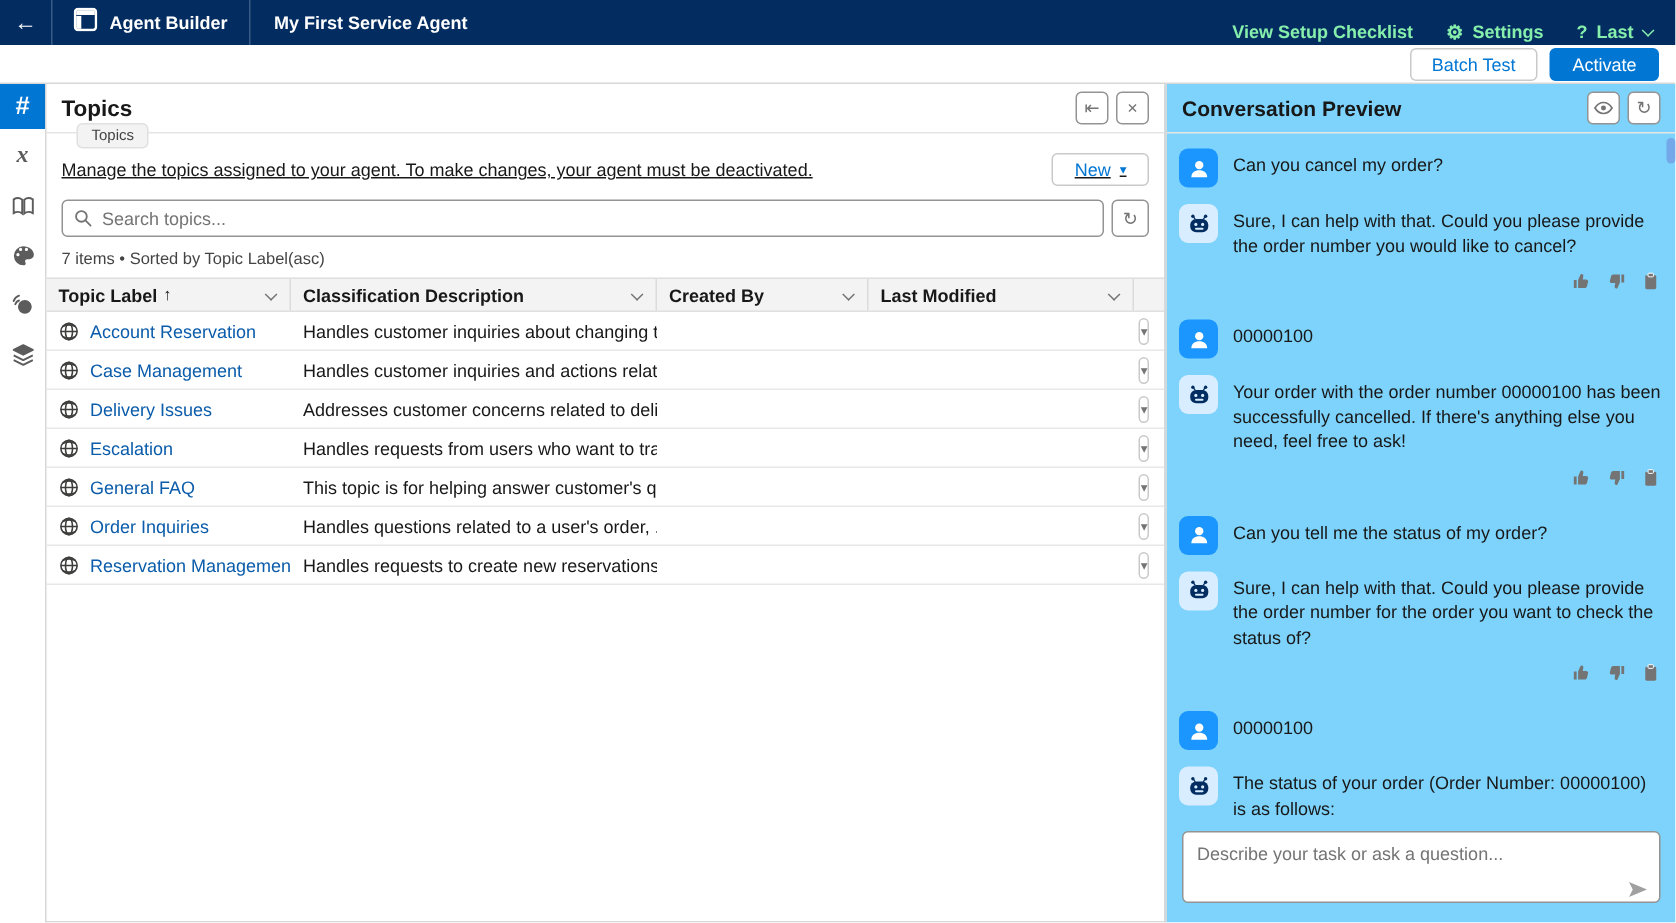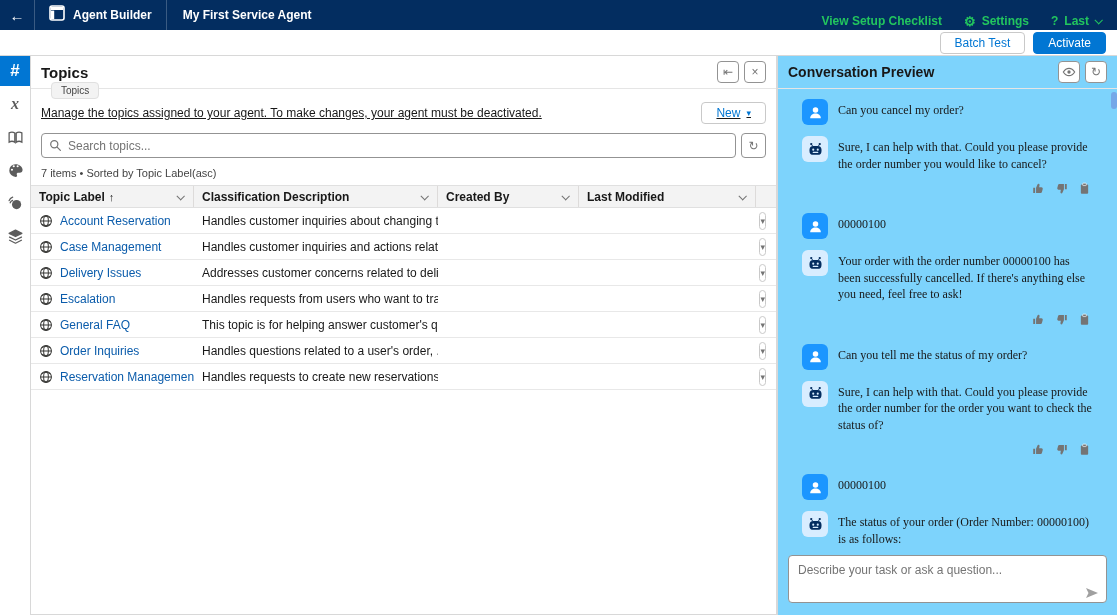--- a/index.html
+++ b/index.html
@@ -7,21 +7,21 @@
     font-family:"Liberation Sans", sans-serif; color:#181818; }
 
   
   .navbar { height:30px; background:#032d60; display:flex; align-items:center; color:#fff; }
   .nav-back { width:34px; text-align:center; font-size:15px; color:#fff; cursor:pointer; }
   .nav-app { display:flex; align-items:center; gap:8px; padding:0 14px; height:41px;
     border-left:1px solid rgba(255,255,255,.22); border-right:1px solid rgba(255,255,255,.22); }
   .nav-app-name, .nav-agent-name { font-size:12px; font-weight:bold; color:#fff; white-space:nowrap; }
   .nav-agent-name { margin-left:16px; }
   .nav-right { margin-left:auto; display:flex; align-items:center; gap:22px; padding-right:16px; }
-  .nav-link { font-size:12px; font-weight:bold; color:#22c55e; display:flex; align-items:center; gap:6px; cursor:pointer;margin-top:12px; }
+  .nav-link { font-size:12px; font-weight:bold; color:#86efac; display:flex; align-items:center; gap:6px; cursor:pointer;margin-top:12px; }
   .gear { font-size:13px; }
   .chev { display:inline-block; width:6px; height:6px; border-right:1.5px solid currentColor;
     border-bottom:1.5px solid currentColor; transform:rotate(45deg) translateY(-1px); }
 
   
   .toolbar { height:25px; display:flex; justify-content:flex-end; align-items:center; gap:8px;
     padding:0 11px; background:#fff; }
   .btn { font-size:12px; border-radius:4px; padding:3px 14px; cursor:pointer; line-height:14px; }
   .btn-outline { background:#fff; color:#0176d3; border:1px solid #c9c9c9; }
   .btn-brand { background:#0176d3; color:#fff; border:1px solid #0176d3; }
@@ -74,21 +74,21 @@
   .topic-link { color:#0b5cab; cursor:pointer; text-decoration:none; }
   .td-action { justify-content:flex-end; padding-right:10px; }
   .row-action { width:21px; height:18px; border:1px solid #c9c9c9; border-radius:4px; background:#fff;
     color:#747474; font-size:9px; display:flex; align-items:center; justify-content:center; cursor:pointer; }
   .globe svg { width:14px; height:14px; display:block; }
 
   
   .convo-panel { width:340px; border-left:1px solid #d8d8d8; background:#7dd3fc; display:flex;
     flex-direction:column; position:relative; }
   .convo-title { font-size:14px; font-weight:bold; }
-  .msgs { flex:1; overflow:hidden; padding:10px 24px 0;font-family:Liberation Serif, serif; }
+  .msgs { flex:1; overflow:hidden; padding:10px 8px 0; }
   .msg { display:flex; gap:10px; margin-bottom:11px; }
   .avatar { width:26px; height:26px; border-radius:6px; flex:0 0 26px; display:flex;
     align-items:center; justify-content:center; }
   .avatar.user { background:#1b96ff; }
   .avatar.bot { background:#d8edff; }
   .avatar svg { width:17px; height:17px; }
   .msg-text { font-size:12px; line-height:1.38; padding-top:3px; }
   .feedback { display:flex; justify-content:flex-end; gap:10px; margin:-2px 2px 14px 0; }
   .feedback svg { width:13px; height:13px; cursor:pointer; }
   .scroll-thumb { position:absolute; right:0; top:36px; width:6px; height:17px; border-radius:3px;

